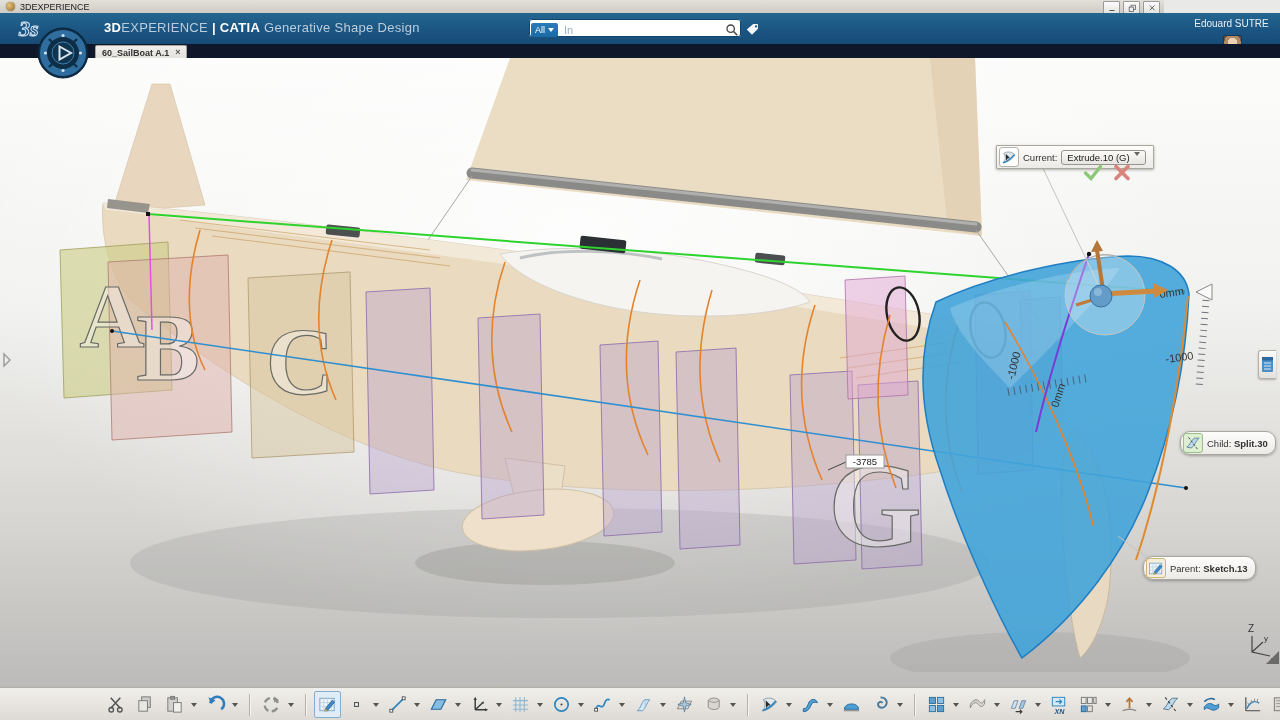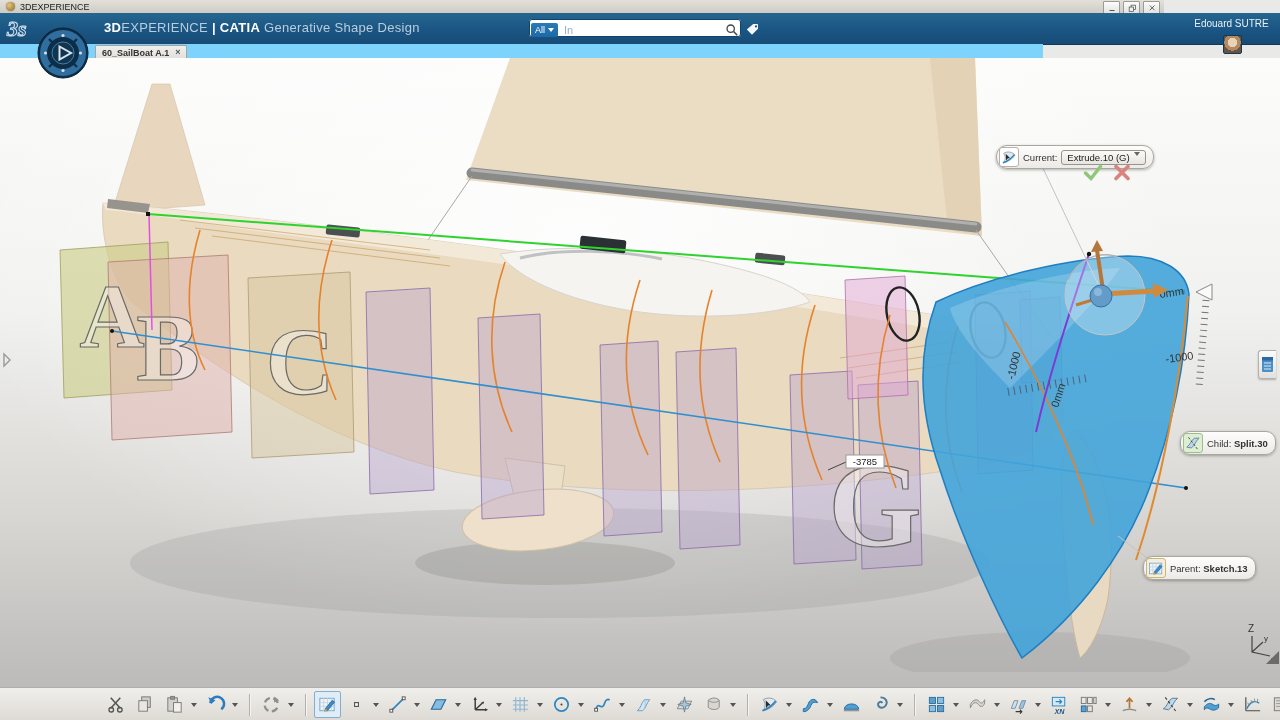--- a/index.html
+++ b/index.html
@@ -10,61 +10,61 @@
     background:linear-gradient(#e3e0d9,#cfccc5);border-bottom:1px solid #b7b4ad;
     display:flex;align-items:center;font-size:9px;color:#222;}
   .titlebar .appico{width:9px;height:9px;margin:0 5px 0 6px;border-radius:50%;
     background:radial-gradient(circle at 35% 35%,#e8c27a,#8a6a2a);box-shadow:0 0 1px #444;}
   .win-controls{position:absolute;right:4px;top:1px;display:flex;gap:3px;}
   .win-btn{width:15px;height:11px;background:linear-gradient(#fdfdfd,#e4e2de);
     border:1px solid #9a9a98;border-radius:1px;display:flex;align-items:center;justify-content:center;}
   
   .appbar{position:absolute;left:0;top:13px;width:1280px;height:31px;
     background:linear-gradient(#24668f,#1b5583 55%,#174b76);border-bottom:1px solid #0f3a5c;}
-  .dslogo{position:absolute;left:4px;top:2px;}
+  .dslogo{position:absolute;left:16px;top:2px;}
   .compass{position:absolute;left:37px;top:14px;width:52px;height:52px;z-index:50;}
   .hdr-title{position:absolute;left:104px;top:7px;font-size:13px;color:#e9f1f7;letter-spacing:.3px;}
   .hdr-title b{color:#fff;}
   .hdr-title .dim{color:#b9cddc;}
   .searchbox{position:absolute;left:529px;top:6px;width:208px;height:18px;background:#fff;
     border-radius:3px;display:flex;align-items:flex-end;padding:0 2px;box-shadow:0 0 0 1px #10456b inset;}
   .all-btn{background:linear-gradient(#2a7ab8,#1a6aa8);color:#fff;font-size:9px;height:14px;
     display:flex;align-items:center;border-radius:2px;padding:0 4px;gap:3px;}
   .all-caret{width:0;height:0;border-left:3px solid transparent;border-right:3px solid transparent;border-top:4px solid #fff;}
   .searchbox input{flex:1;border:0;outline:0;font-size:11px;color:#333;margin-left:4px;
     font-family:"Liberation Sans",sans-serif;background:transparent;}
   .searchbox input::placeholder{color:#9ab0c0;}
   .tagbtn{position:absolute;left:744px;top:9px;}
   .hdr-right{position:absolute;right:6px;top:5px;display:flex;align-items:center;gap:6px;flex-direction:column;}
   .hdr-user{font-size:10px;color:#e8f0f6;margin-right:2px;}
   .avatar{width:17px;height:17px;border-radius:2px;border:1px solid #0f3a5c;
     background:radial-gradient(circle at 50% 38%,#ecd2b4 0 34%,#b08a62 35% 60%,#6a5140 61%);}
   .hdr-btn{width:17px;height:17px;border:1.4px solid rgba(255,255,255,.9);border-radius:2px;
     display:flex;align-items:center;justify-content:center;background:transparent;padding:0;}
   
-  .tabbar{position:absolute;left:0;top:44px;width:1043px;height:14px;background:#7dd3fc;
+  .tabbar{position:absolute;left:0;top:44px;width:1280px;height:14px;background:#0f172a;
     border-bottom:1px solid #bfbcb5;}
   .doc-tab{position:absolute;left:95px;top:1px;height:13px;display:flex;align-items:center;gap:6px;
     background:linear-gradient(#f0efec,#e2e0db);border:1px solid #a6a39e;border-bottom:none;
     border-radius:2px 2px 0 0;padding:0 6px;font-size:9px;color:#333;font-weight:bold;}
   .doc-close{font-size:9px;color:#555;font-weight:bold;line-height:9px;}
   
   .viewport{position:absolute;left:0;top:58px;width:1280px;height:629px;overflow:hidden;
     background:radial-gradient(ellipse at 45% 30%,rgba(255,255,255,.85),rgba(255,255,255,0) 62%),
                linear-gradient(#fcfcfb 0%,#f1f1ef 40%,#d8d7d4 72%,#bcbbb9 100%);}
   .scene{position:absolute;left:0;top:0;}
   
   .float-pill{position:absolute;display:flex;align-items:center;font-size:9.5px;color:#333;
     background:linear-gradient(#fdfdfc,#eceae6);border:1px solid #aaa79f;border-radius:10px;
     box-shadow:0 1px 3px rgba(0,0,0,.3);padding:1px 7px 1px 2px;gap:4px;white-space:nowrap;z-index:30;}
   .pill-ic{width:18px;height:18px;border-radius:3px;display:flex;align-items:center;justify-content:center;}
   .ic-green{background:#ddeed2;border:1px solid #9cbe8a;}
   .ic-sand{background:#f4eeda;border:1px solid #c8b878;}
   .ic-white{background:#fff;border:1px solid #b5b2ac;}
-  .current-panel{left:996px;top:87px;border-radius:11px;}
+  .current-panel{left:996px;top:87px;border-radius:1px;}
   .cur-dd{display:flex;align-items:flex-start;gap:4px;background:linear-gradient(#fafaf8,#e7e5e1);
     border:1px solid #97948e;border-radius:3px;padding:1px 5px;font-size:9.5px;color:#222;}
   .dd-caret{width:0;height:0;border-left:3.5px solid transparent;border-right:3.5px solid transparent;border-top:4px solid #666;}
   .confirm{position:absolute;left:1083px;top:106px;display:flex;gap:10px;z-index:30;}
   .confirm span{display:flex;}
   .expander{position:absolute;left:1px;top:294px;z-index:30;}
   .side-tab{position:absolute;left:1258px;top:292px;width:17px;height:27px;z-index:30;
     background:linear-gradient(#fbfbfa,#e3e1dd);border:1px solid #b5b2ac;border-right:none;
     border-radius:3px 0 0 3px;display:flex;align-items:center;justify-content:center;box-shadow:0 1px 2px rgba(0,0,0,.25);}
   

